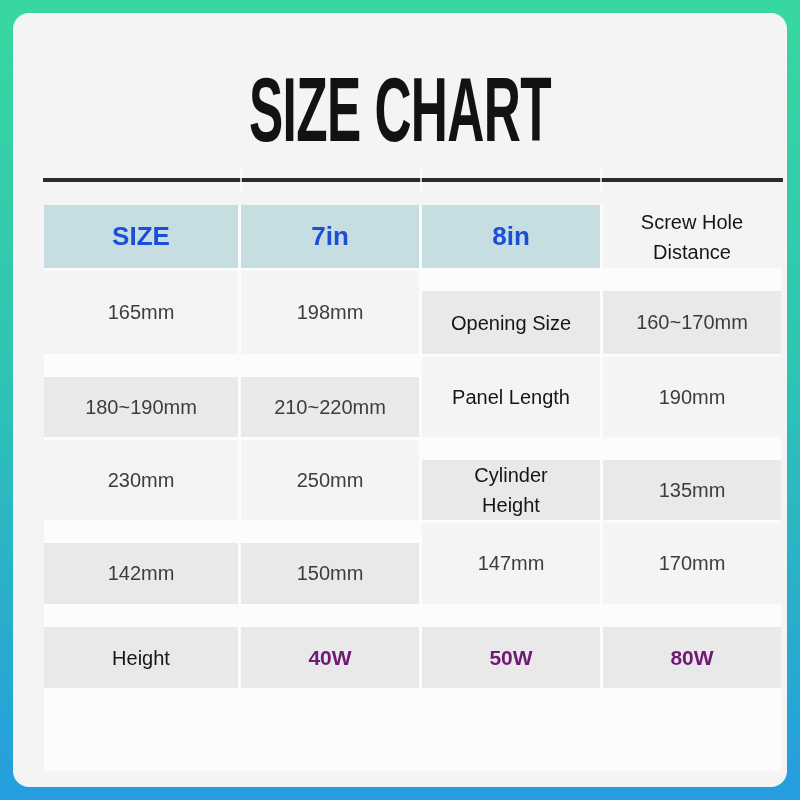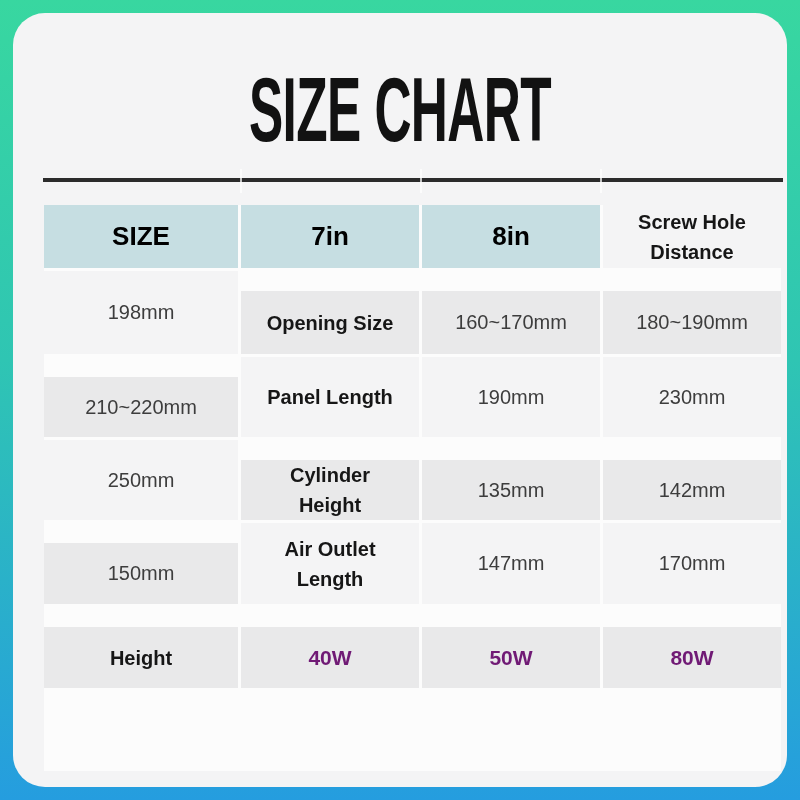--- a/index.html
+++ b/index.html
@@ -12,21 +12,21 @@
   .frame {
     position: absolute; inset: 0;
     background: linear-gradient(180deg,
       var(--grad-top, #38d7a0) 0%,
       var(--grad-mid, #2fc5b3) 45%,
       var(--grad-bottom, #259ddf) 100%);
   }
   .card {
     position: absolute; left: 13px; top: 13px; right: 13px; bottom: 13px;
     background: var(--card-bg, #f4f4f5);
-    border-radius: 32px;
+    border-radius: 16px;
   }
   .title {
     position: absolute; left: 0; right: 0; top: 52px;
     margin: 0; text-align: center;
     height: 90px;
   }
   .title-inner {
     display: inline-block;
     font-size: 90px; font-weight: bold; line-height: 1;
     letter-spacing: -1px;
@@ -56,26 +56,26 @@
     grid-template-rows: 63px 83px 80px 80px 81px 81px 80px;
     gap: 3px;
     background: #fcfcfc;
   }
   .cell {
     display: flex; align-items: center; justify-content: center;
     text-align: center;
   }
   .hdr {
     background: var(--header-bg, #c6dee2);
-    font-weight: bold; font-size: 26px; color: #000000;
+    font-weight: bold; font-size: 26px; color: #1d4ed8;
   }
   .light { background: var(--card-bg, #f4f4f5); }
   .gray  { background: var(--row-alt-bg, #e9e9ea); margin-top: 20px; }
   .label {
-    font-weight: bold; font-size: 20px; color: #161616;
+    font-weight: normal; font-size: 20px; color: #161616;
     line-height: 1.5; padding: 0 24px;
   }
   .value { font-size: 20px; color: #3d3d3d; }
   .value.bold { font-weight: bold; font-size: 21px; color: #701a75; }
 </style>
 </head>
 <body>
 
 <div class="frame">
   <div class="card">
@@ -88,34 +88,34 @@
       <span class="tick tick-1"></span>
       <span class="tick tick-2"></span>
       <span class="tick tick-3"></span>
     </div>
 
     <div class="table" id="size-table">
         <div class="cell hdr">SIZE</div>
         <div class="cell hdr">7in</div>
         <div class="cell hdr">8in</div>
         <div class="cell label light">Screw Hole Distance</div>
+        <div class="cell value light">165mm</div>
         <div class="cell value light">198mm</div>
         <div class="cell label gray">Opening Size</div>
         <div class="cell value gray">160~170mm</div>
         <div class="cell value gray">180~190mm</div>
         <div class="cell value gray">210~220mm</div>
         <div class="cell label light">Panel Length</div>
         <div class="cell value light">190mm</div>
         <div class="cell value light">230mm</div>
         <div class="cell value light">250mm</div>
         <div class="cell label gray">Cylinder Height</div>
         <div class="cell value gray">135mm</div>
         <div class="cell value gray">142mm</div>
         <div class="cell value gray">150mm</div>
-        <div class="cell label light">Air Outlet Length</div>
         <div class="cell value light">147mm</div>
         <div class="cell value light">170mm</div>
         <div class="cell label gray">Height</div>
         <div class="cell value gray bold">40W</div>
         <div class="cell value gray bold">50W</div>
         <div class="cell value gray bold">80W</div>
       </div>
 
   </div>
 </div>

